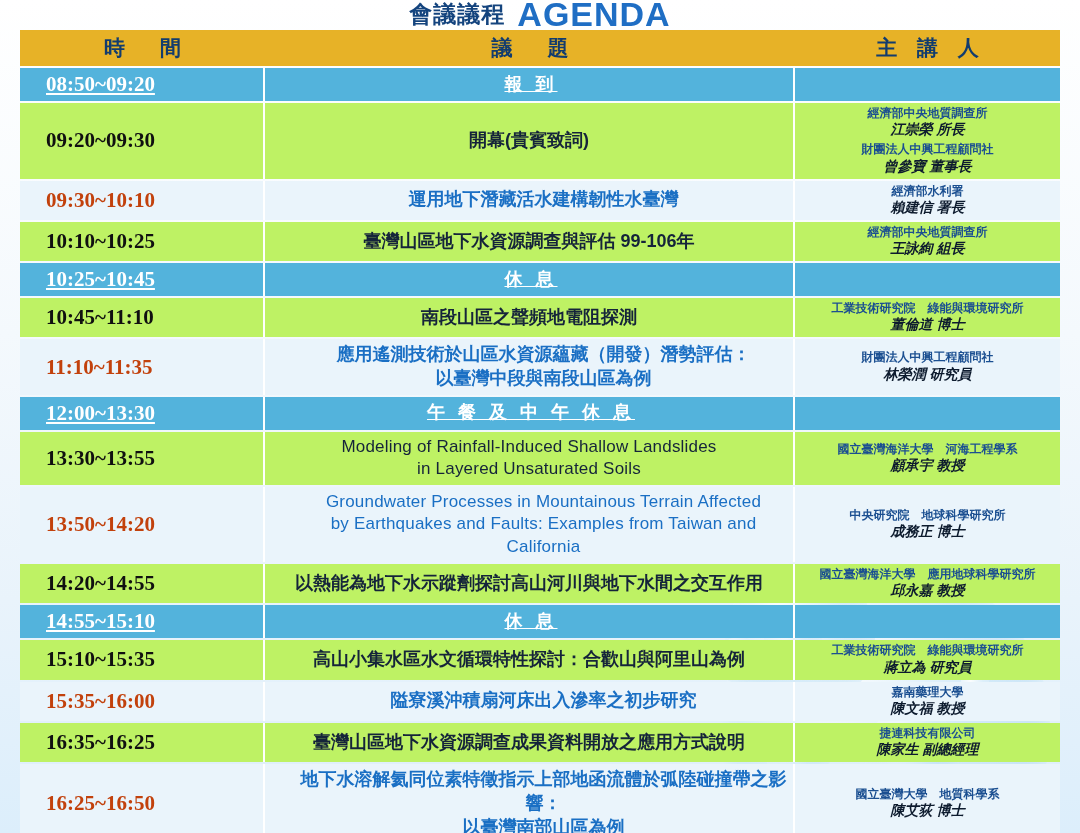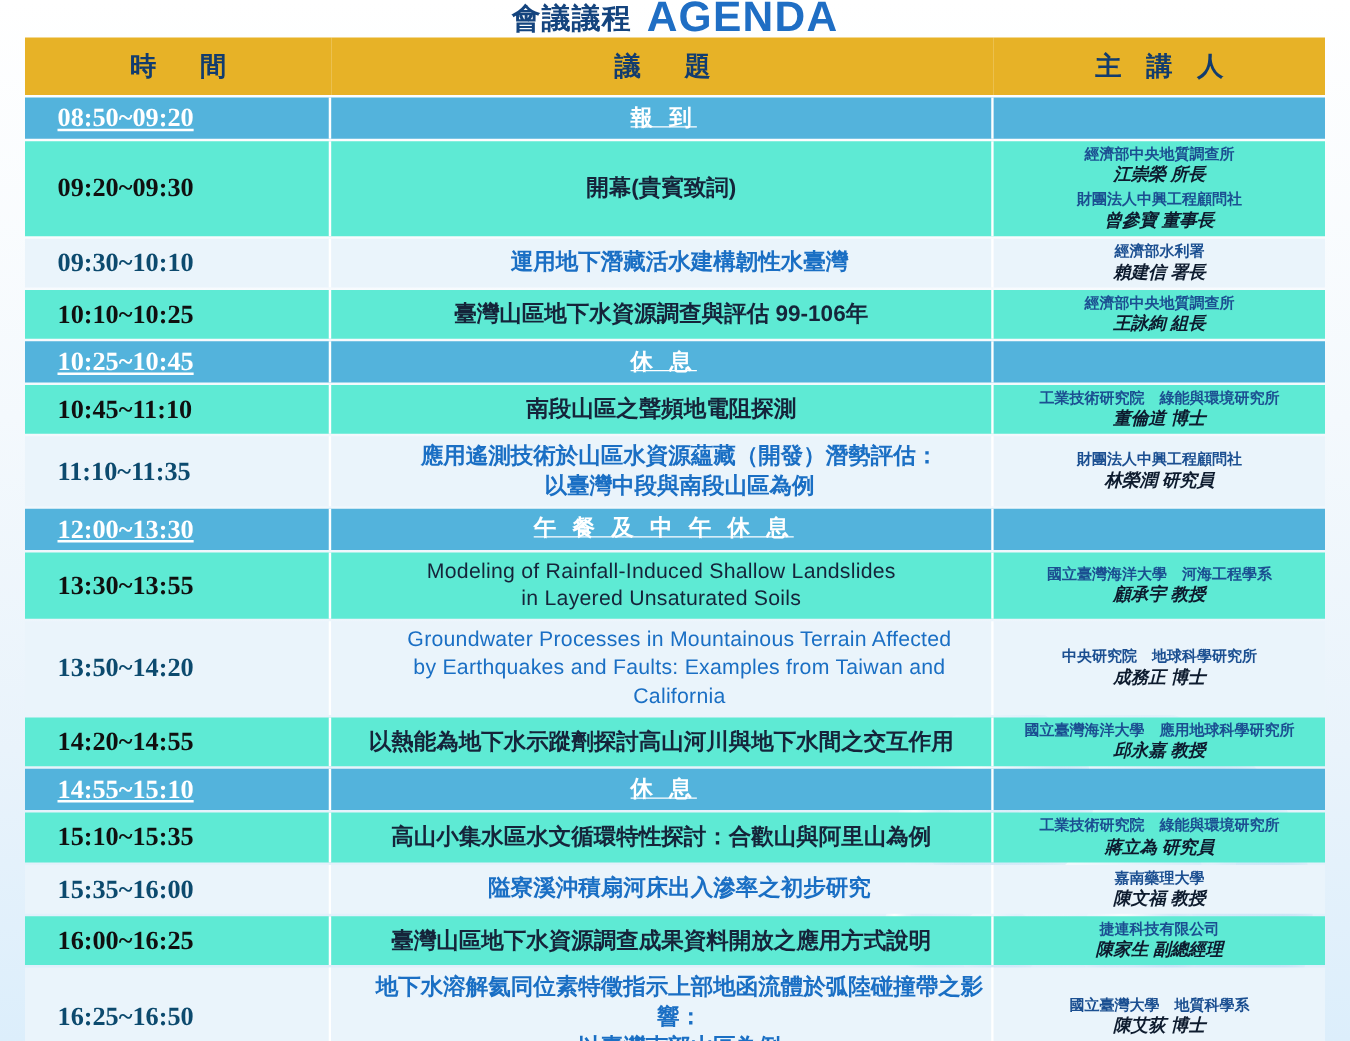--- a/index.html
+++ b/index.html
@@ -90,53 +90,53 @@
   col.c-topic { width: 530px; }
   col.c-spk   { width: 265px; }
 
   thead th {
     background: #e7b227;
     color: #123c6e;
     font-size: 21px;
     font-weight: bold;
     letter-spacing: 7px;
     text-indent: 7px;
-    height: 46px;
+    height: 36px;
     padding: 0;
     text-align: center;
     vertical-align: middle;
     border: 0;
   }
 
   tbody td {
     padding: 4px 6px;
     vertical-align: middle;
     text-align: center;
     border: 0;
     border-right: 2px solid #ffffff;
   }
   tbody td.spk { border-right: 0; }
 
   
   tr.r-break   td { background: #53b3dc; text-decoration: underline; }
-  tr.r-dark    td { background: #5eead4; }
+  tr.r-dark    td { background: #bef264; }
   tr.r-light   td { background: #eaf4fb; }
 
   
   td.time {
     font-family: "Liberation Serif", "DejaVu Serif", serif;
     font-weight: bold;
     font-size: 21px;
     text-align: left;
     padding-left: 26px;
     letter-spacing: 0px;
   }
   tr.r-break  td.time { color: #ffffff; }
   tr.r-dark   td.time { color: #101010; }
-  tr.r-light  td.time { color: #0c4a6e; }
+  tr.r-light  td.time { color: #c2410c; }
 
   
   td.topic {
     font-size: 18px;
     font-weight: bold;
     line-height: 1.32;
   }
   tr.r-break td.topic {
     color: #ffffff;
     letter-spacing: 4px;
@@ -352,21 +352,21 @@
             <div>隘寮溪沖積扇河床出入滲率之初步研究</div>
           </td>
           <td class="spk">
             <div class="spk-block">
               <div class="org">嘉南藥理大學</div>
               <div class="person">陳文福 教授</div>
             </div>
           </td>
         </tr>
         <tr class="r-dark">
-          <td class="time">16:00~16:25</td>
+          <td class="time">16:35~16:25</td>
           <td class="topic">
             <div>臺灣山區地下水資源調查成果資料開放之應用方式說明</div>
           </td>
           <td class="spk">
             <div class="spk-block">
               <div class="org">捷連科技有限公司</div>
               <div class="person">陳家生 副總經理</div>
             </div>
           </td>
         </tr>

